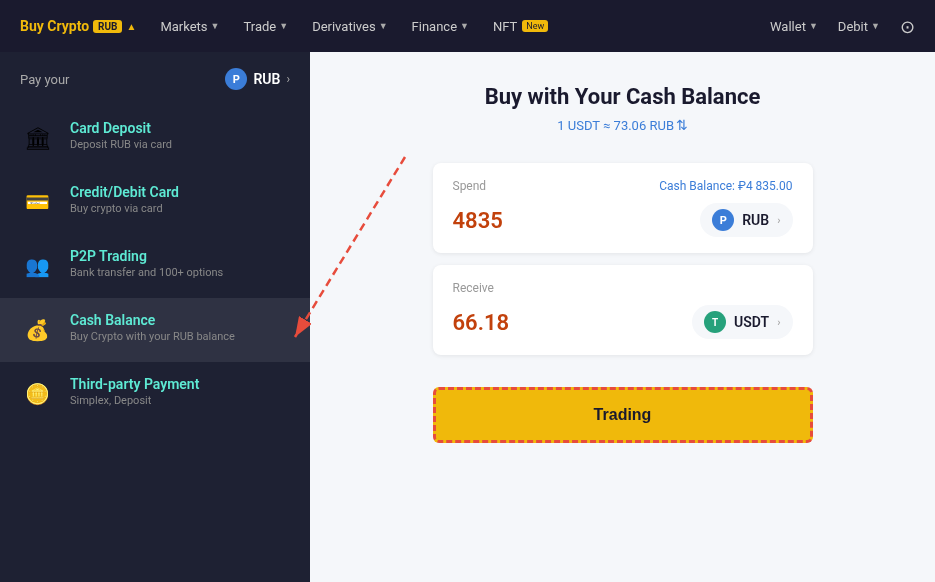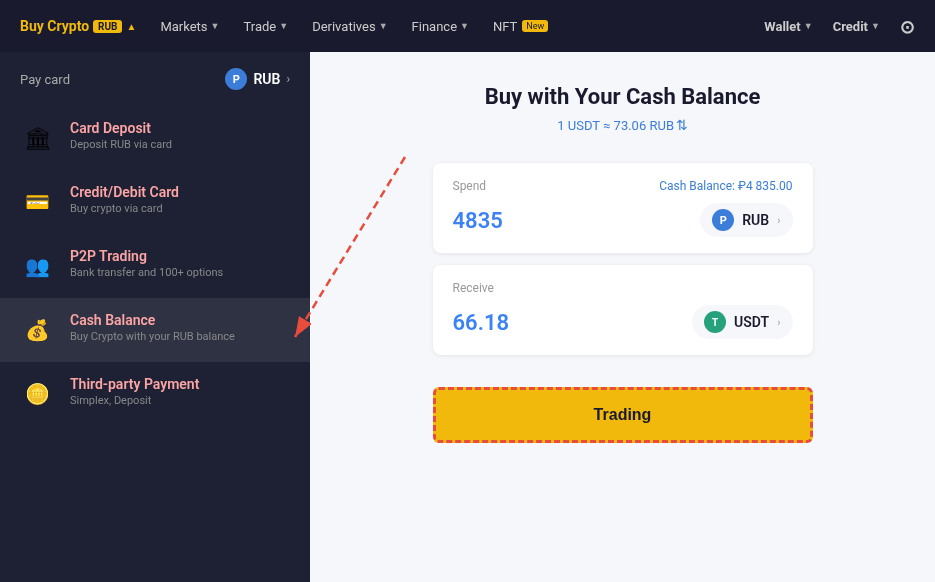--- a/index.html
+++ b/index.html
@@ -55,21 +55,20 @@
       font-weight: 400;
       padding: 1px 4px;
       border-radius: 3px;
       margin-left: 2px;
     }
     .nav-right {
       margin-left: auto;
       display: flex;
       align-items: center;
       gap: 20px;
-      font-weight: bold;
     }
     .nav-right .nav-item { color: #ccc; }
 
     
     .main-layout {
       display: flex;
       height: 530px;
       position: relative;
     }
 
@@ -128,21 +127,21 @@
       width: 36px;
       height: 36px;
       display: flex;
       align-items: center;
       justify-content: center;
       flex-shrink: 0;
     }
 
     .sidebar-text { flex: 1; }
     .sidebar-text .title {
-      color: #fca5a5;
+      color: #5eead4;
       font-size: 14px;
       font-weight: 600;
       margin-bottom: 2px;
     }
     .sidebar-text .subtitle {
       color: #888;
       font-size: 11px;
     }
 
     
@@ -203,21 +202,21 @@
     }
 
     .form-input-row {
       display: flex;
       align-items: center;
       justify-content: space-between;
     }
     .form-value {
       font-size: 22px;
       font-weight: 600;
-      color: #3b82f6;
+      color: #c2410c;
     }
 
     .currency-selector {
       display: flex;
       align-items: center;
       gap: 8px;
       background: #f5f7fa;
       border-radius: 20px;
       padding: 6px 12px;
       cursor: pointer;
@@ -309,32 +308,32 @@
     <span>NFT</span>
     <span class="nft-badge">New</span>
   </div>
 
   <div class="nav-right">
     <div class="nav-item">
       <span>Wallet</span>
       <span class="chevron">▼</span>
     </div>
     <div class="nav-item">
-      <span>Credit</span>
+      <span>Debit</span>
       <span class="chevron">▼</span>
     </div>
     <div class="nav-item" style="font-size:18px;">⊙</div>
   </div>
 </nav>
 
 <div class="main-layout">
 
   <aside class="sidebar">
     <div class="pay-with-header">
-      <span>Pay card</span>
+      <span>Pay your</span>
       <div class="currency-badge">
         <div class="p-icon">P</div>
         <span class="currency-label">RUB</span>
         <span class="chevron-right">›</span>
       </div>
     </div>
 
     <div class="sidebar-item">
       <div class="sidebar-icon">
         <span style="font-size:22px;">🏛</span>

